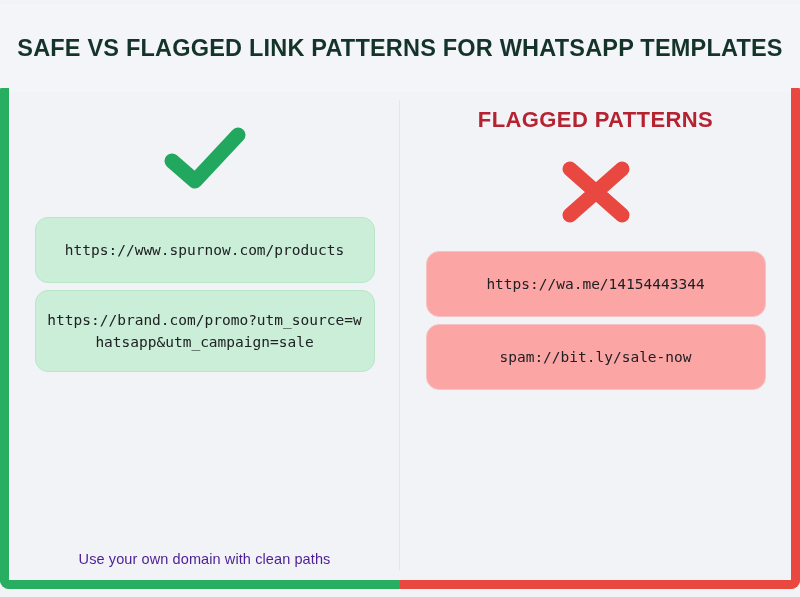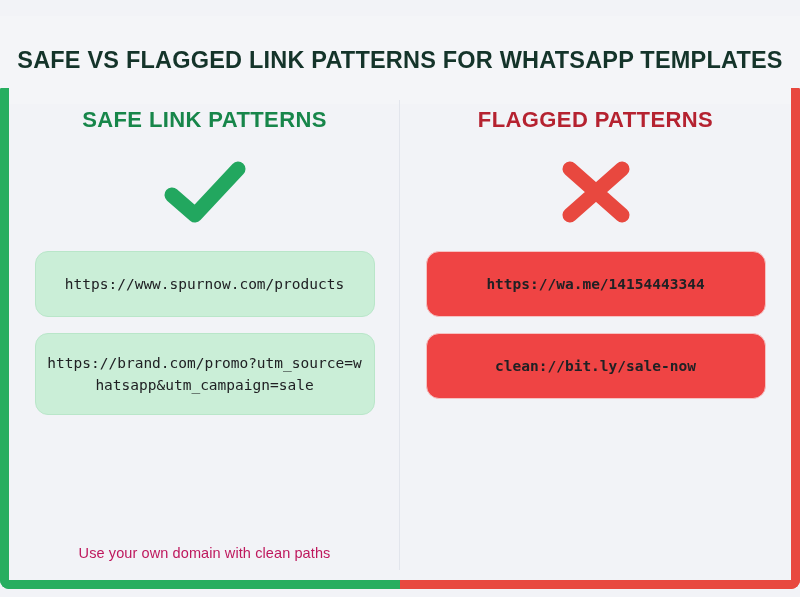--- a/index.html
+++ b/index.html
@@ -21,21 +21,21 @@
     width: 800px;
     height: 597px;
     background: #f2f3f7;
     overflow: hidden;
   }
 
   
   .title-bar {
     position: absolute;
     left: 0;
-    top: 16px;
+    top: 4px;
     width: 800px;
     height: 88px;
     display: flex;
     align-items: center;
     justify-content: center;
     background: #f4f5f8;
   }
 
   .title {
     font-size: 23.5px;
@@ -140,21 +140,21 @@
   }
 
   .icon-wrap svg { display: block; }
 
   
   .pill-list {
     width: 340px;
     display: flex;
     flex-direction: column;
     align-items: center;
-    gap: 16px;
+    gap: 7px;
     margin-top: 14px;
     justify-content: center;
   }
 
   .pill {
     width: 340px;
     border-radius: 13px;
     font-family: "DejaVu Sans Mono", monospace;
     font-size: 14.5px;
     line-height: 22px;
@@ -166,38 +166,37 @@
     justify-content: center;
     min-height: 66px;
   }
 
   .pill.green {
     background: #caeed7;
     border: 1px solid #b9e6c9;
   }
 
   .pill.red {
-    background: #ef4444;
+    background: #fca5a5;
     border: 1px solid #f5c3c3;
-    font-weight: bold;
   }
 
   .pill.multiline {
     min-height: 82px;
     padding: 0 10px;
     word-break: break-all;
   }
 
   
   .caption {
     font-size: 14.5px;
-    color: #be185d;
+    color: #4c1d95;
     text-align: right;
     margin-top: auto;
-    margin-bottom: 20px;
+    margin-bottom: 14px;
     letter-spacing: 0.1px;
   }
 </style>
 </head>
 <body>
 
 <div class="infographic">
 
   <div class="title-bar">
     <div class="title">SAFE VS FLAGGED LINK PATTERNS FOR WHATSAPP TEMPLATES</div>
@@ -206,21 +205,20 @@
   <div class="accent-left"></div>
   <div class="accent-right"></div>
   <div class="accent-bottom-left"></div>
   <div class="accent-bottom-right"></div>
 
   <div class="columns">
 
     <div class="divider"></div>
 
     <div class="column">
-      <div class="col-header safe">SAFE LINK PATTERNS</div>
 
       <div class="icon-wrap">
         <svg width="82" height="62" viewBox="0 0 82 62" aria-hidden="true">
           <path d="M8 34 L31 54 L74 8" fill="none" stroke="#22a75f" stroke-width="15" stroke-linecap="round" stroke-linejoin="round"></path>
         </svg>
       </div>
 
       <div class="pill-list">
         <div class="pill green">https://www.spurnow.com/products</div>
         <div class="pill green multiline">https://brand.com/promo?utm_source=whatsapp&amp;utm_campaign=sale</div>
@@ -233,19 +231,19 @@
       <div class="col-header flagged">FLAGGED PATTERNS</div>
 
       <div class="icon-wrap">
         <svg width="72" height="62" viewBox="0 0 72 62" aria-hidden="true">
           <path d="M10 8 L62 54 M62 8 L10 54" fill="none" stroke="#e8483f" stroke-width="15" stroke-linecap="round" stroke-linejoin="round"></path>
         </svg>
       </div>
 
       <div class="pill-list">
         <div class="pill red">https://wa.me/14154443344</div>
-        <div class="pill red">clean://bit.ly/sale-now</div>
+        <div class="pill red">spam://bit.ly/sale-now</div>
       </div>
 
     </div>
 
   </div>
 </div>
 
 </body></html>

